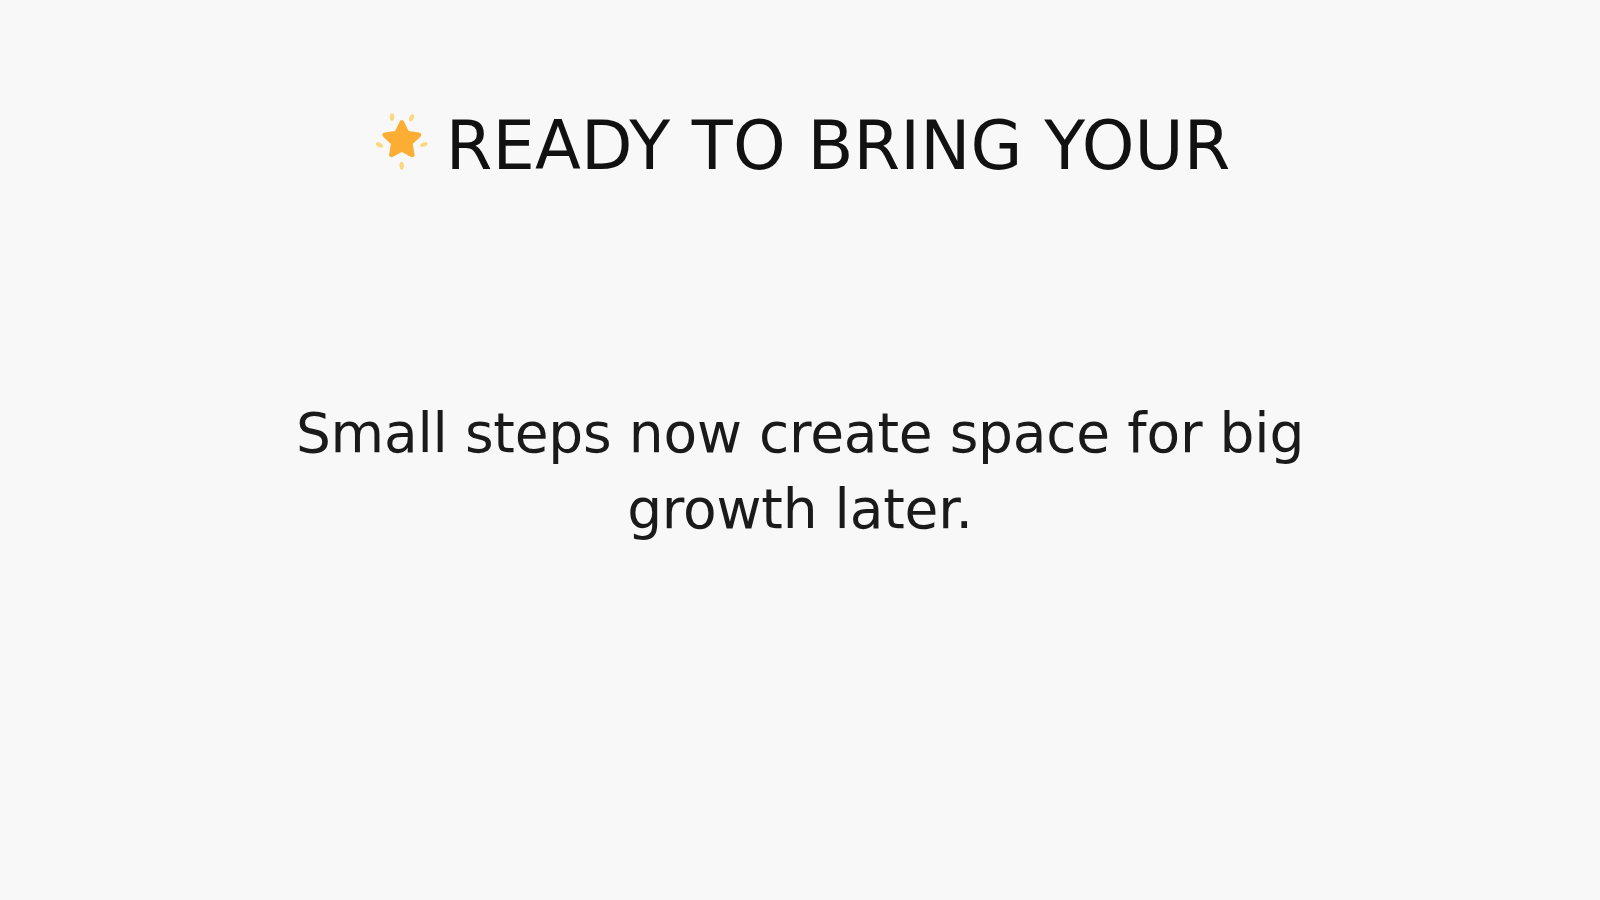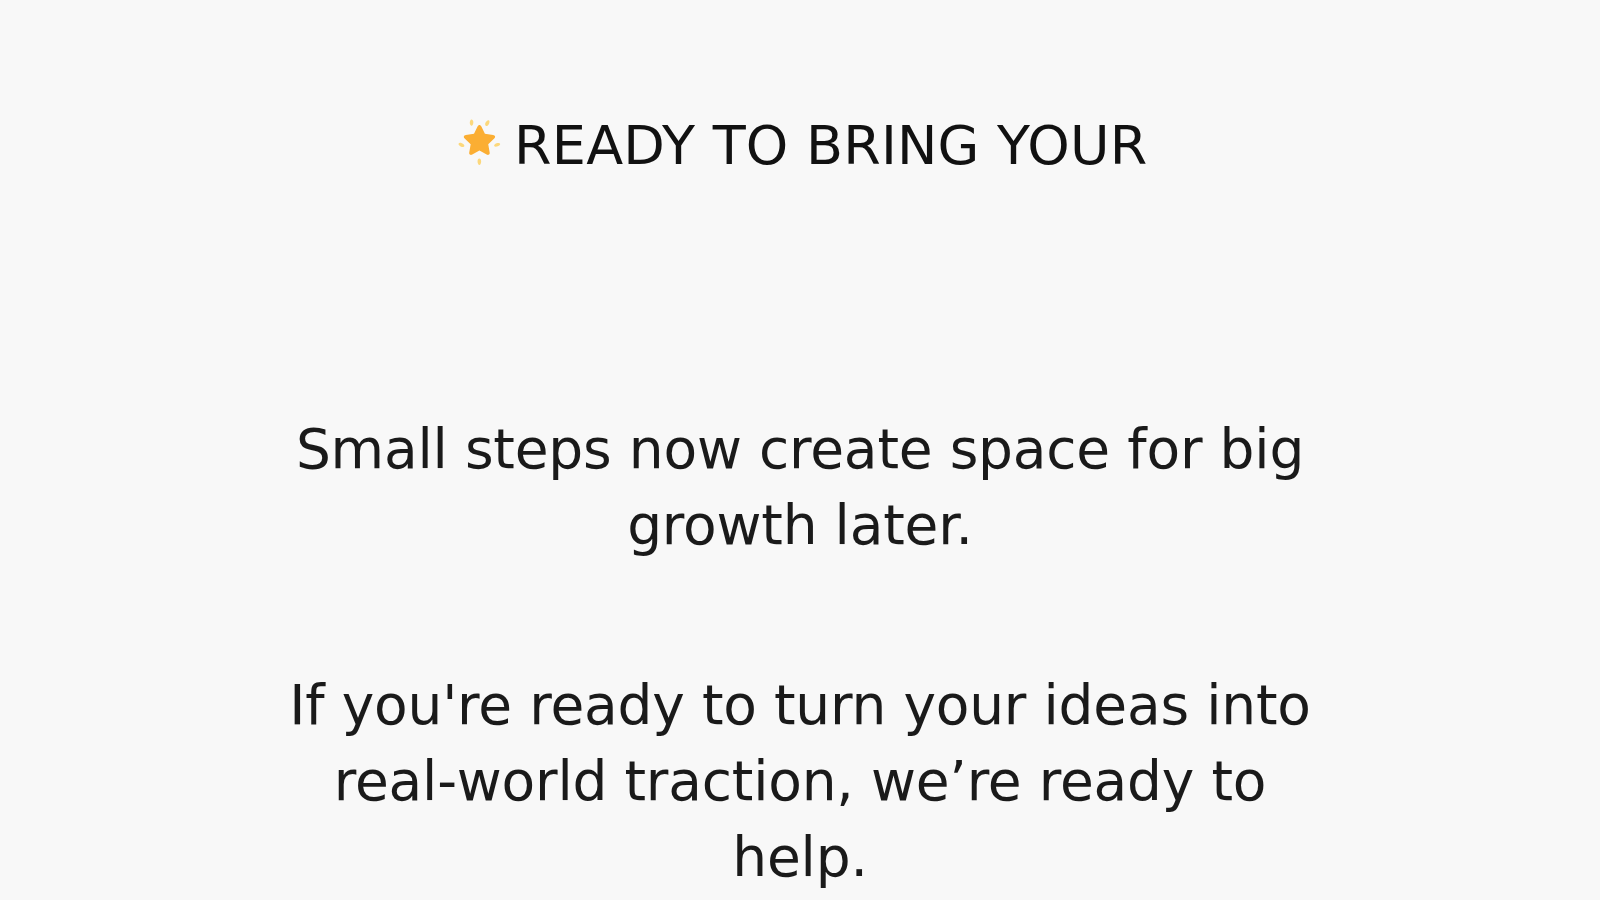--- a/index.html
+++ b/index.html
@@ -25,21 +25,21 @@
 
   
   .heading {
     position: absolute;
     left: 0;
     top: 92px;
     width: 1600px;
     text-align: center;
     color: #111111;
     font-family: "DejaVu Sans", sans-serif;
-    font-size: 54px;
+    font-size: 67px;
     font-weight: 400;
     line-height: 108px;
     letter-spacing: 0.2px;
     text-transform: uppercase;
     white-space: nowrap;
   }
   .heading-line {
     display: block;
   }
   .star-emoji {
@@ -64,21 +64,21 @@
     width: 1100px;
     text-align: center;
     color: #1a1a1a;
     font-family: "DejaVu Sans", sans-serif;
     font-size: 55px;
     font-weight: 400;
     line-height: 76px;
     letter-spacing: -0.2px;
   }
   .para {
-    margin: 16px;
+    margin: 0;
   }
   .para-gap {
     height: 72px;
   }
 </style>
 </head>
 <body>
 
 <div id="slide">
 
@@ -96,19 +96,15 @@
           <path fill="#fbae33" d="M50 16.8c1.6 0 2.6 1.2 3.4 2.8l6.9 14 15.5 2.3c1.8.3 3.1 1 3.6 2.5.5 1.5-.2 2.8-1.5 4.1L66.6 53.4l2.7 15.4c.3 1.8-.1 3.2-1.4 4.1-1.3.9-2.7.7-4.3-.2L50 65.4 36.4 72.7c-1.6.9-3 1.1-4.3.2-1.3-.9-1.7-2.3-1.4-4.1l2.7-15.4L22.1 42.5c-1.3-1.3-2-2.6-1.5-4.1.5-1.5 1.8-2.2 3.6-2.5l15.5-2.3 6.9-14c.8-1.6 1.8-2.8 3.4-2.8z"></path>
         </svg></span><span>READY TO BRING YOUR</span></span>
   </div>
 
   <div class="body-copy">
     <p class="para">
       <span>Small steps now create space for big</span>
       <span>growth later.</span>
     </p>
     <div class="para-gap"></div>
-    <p class="para">
-      <span>If you're ready to turn your ideas into</span>
-      <span>real-world traction, we’re ready to help.</span>
-    </p>
   </div>
 
 </div>
 
 </body></html>

